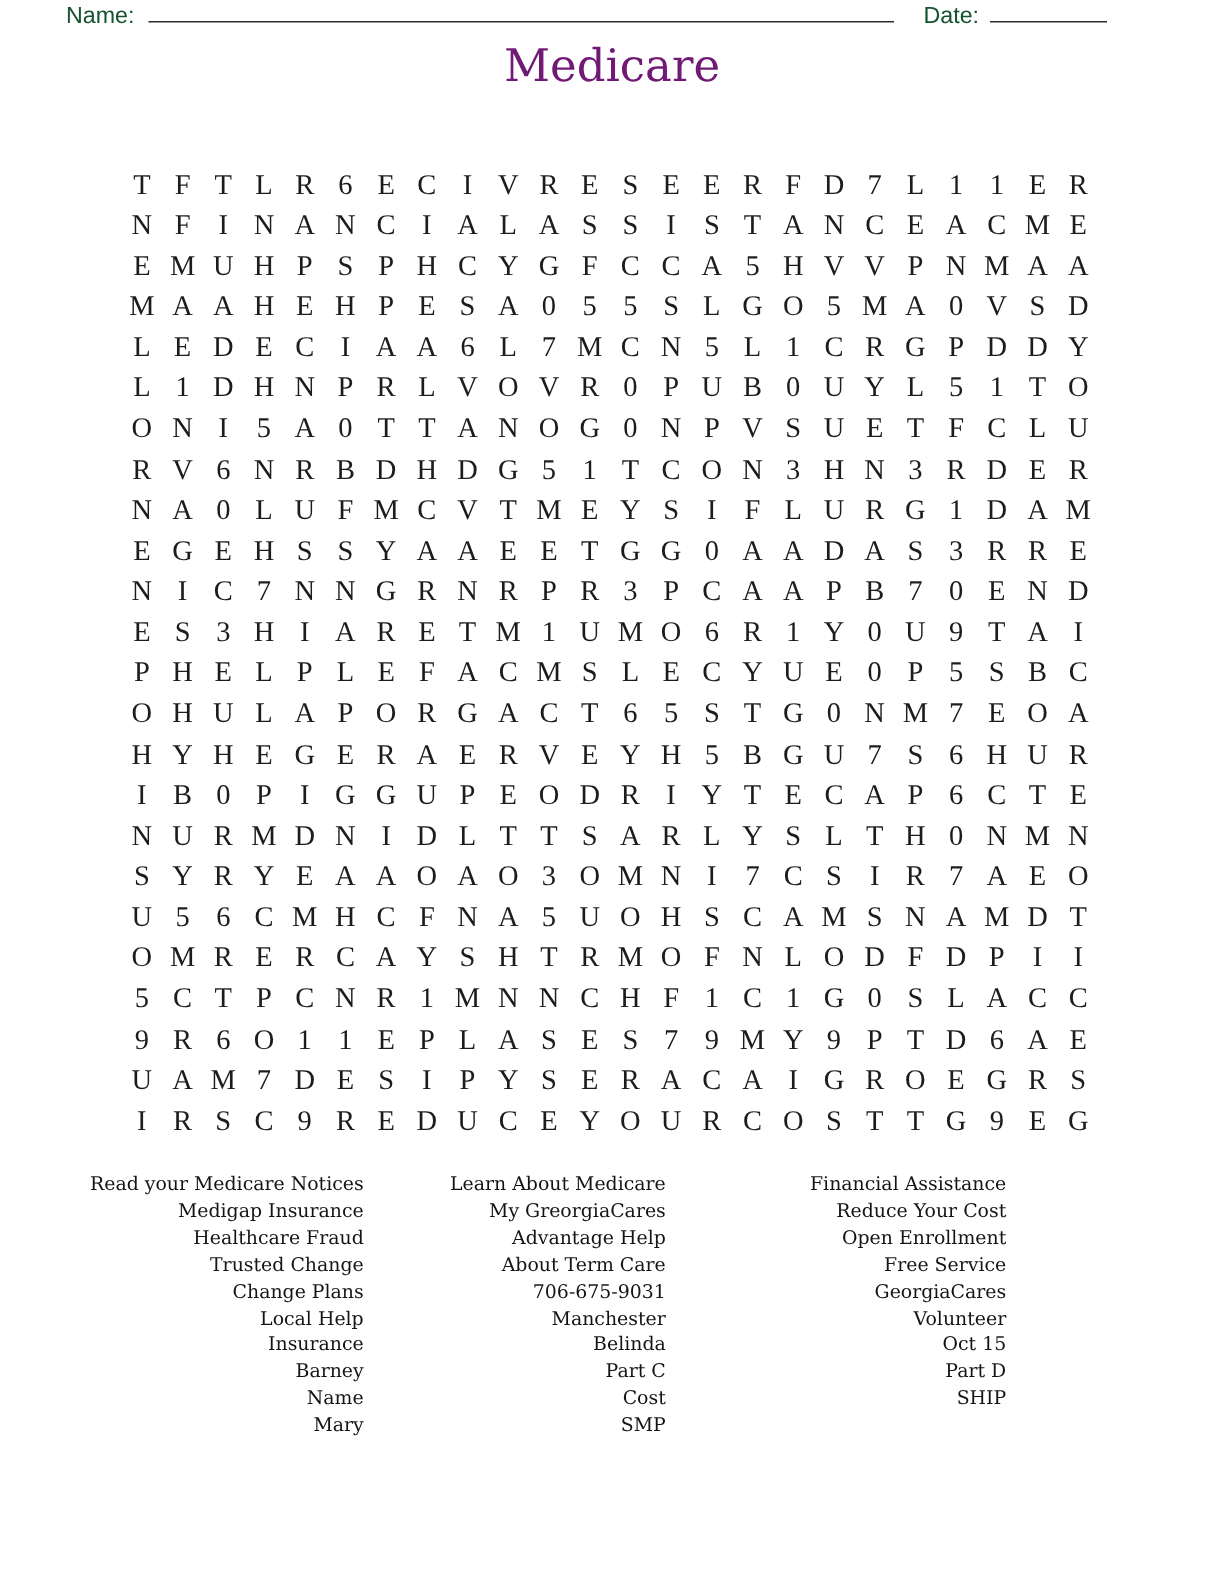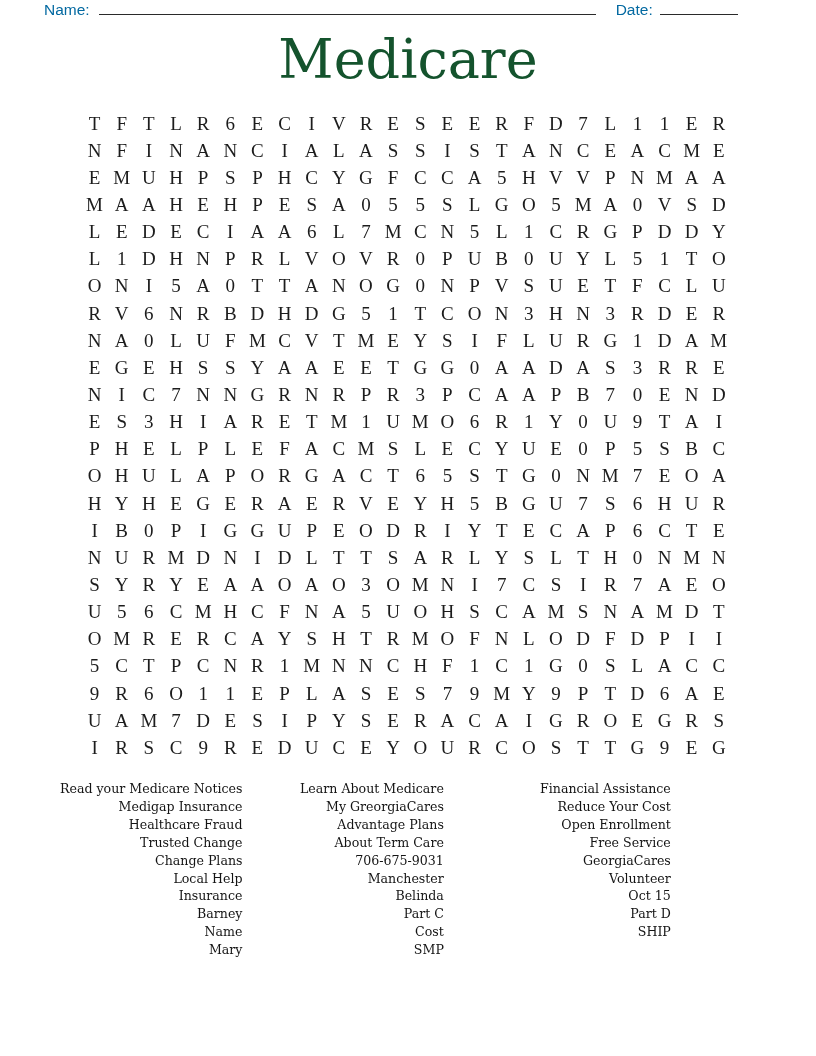--- a/index.html
+++ b/index.html
@@ -17,44 +17,44 @@
   }
 
   
   .header {
     position: absolute;
     top: 1px;
     left: 44px;
     width: 700px;
     font-family: "Liberation Sans", sans-serif;
     font-size: 15.5px;
-    color: #0369a1;
+    color: #14532d;
     white-space: nowrap;
   }
   .blank-line {
     display: inline-block;
     border-bottom: 1.6px solid #2a2a2a;
     height: 13px;
   }
   .name-line { width: 497px; margin-left: 9px; }
   .date-line { width: 78px;  margin-left: 7px; }
   .date-label { margin-left: 20px; }
 
   
   .title {
     position: absolute;
     top: 26px;
     left: 0;
     width: 816px;
     text-align: center;
     font-family: "DejaVu Serif", "Liberation Serif", serif;
-    font-size: 54px;
+    font-size: 30px;
     font-weight: 500;
     line-height: 1.25;
-    color: #14532d;
+    color: #701a75;
     margin: 0;
   }
 
   
   .grid {
     position: absolute;
     left: 81px;
     top: 110px;
     display: grid;
     grid-template-columns: repeat(24, 27.15px);
@@ -692,21 +692,21 @@
         <div class="word">Change Plans</div>
         <div class="word">Local Help</div>
         <div class="word">Insurance</div>
         <div class="word">Barney</div>
         <div class="word">Name</div>
         <div class="word">Mary</div>
       </div>
     <div class="word-col word-col-2">
         <div class="word">Learn About Medicare</div>
         <div class="word">My GreorgiaCares</div>
-        <div class="word">Advantage Plans</div>
+        <div class="word">Advantage Help</div>
         <div class="word">About Term Care</div>
         <div class="word">706-675-9031</div>
         <div class="word">Manchester</div>
         <div class="word">Belinda</div>
         <div class="word">Part C</div>
         <div class="word">Cost</div>
         <div class="word">SMP</div>
       </div>
     <div class="word-col word-col-3">
         <div class="word">Financial Assistance</div>

